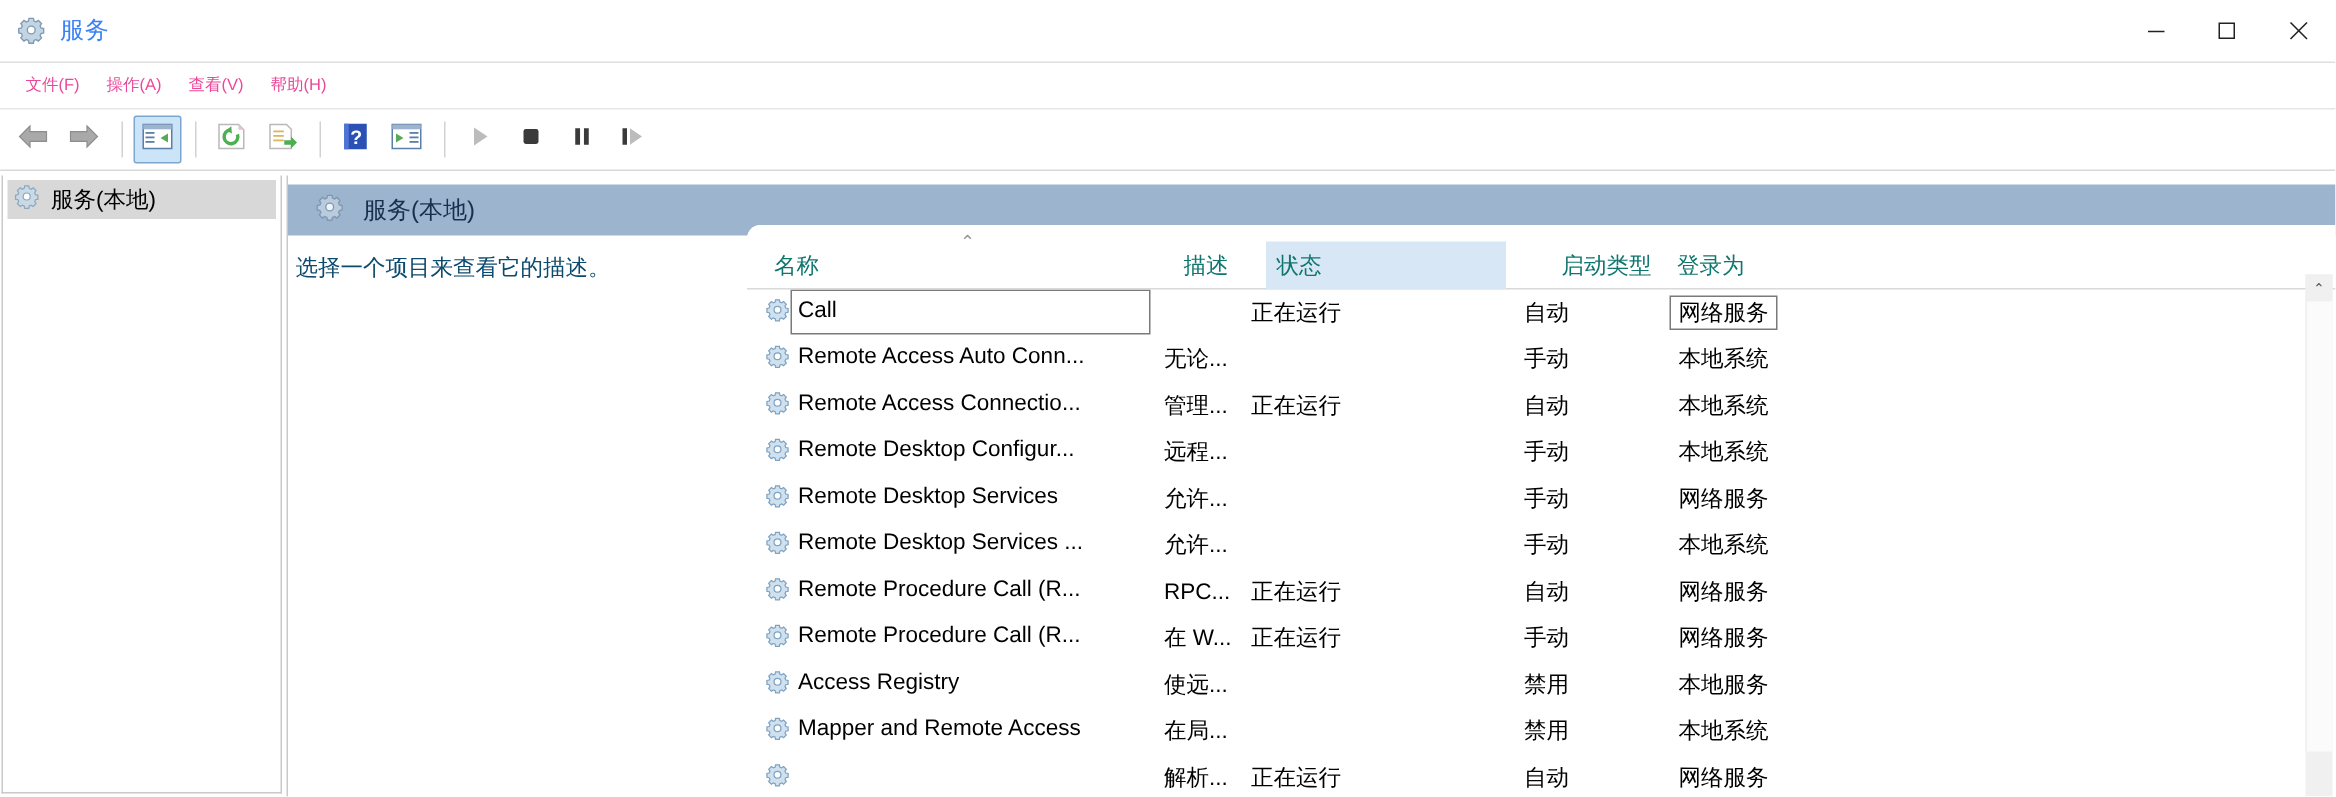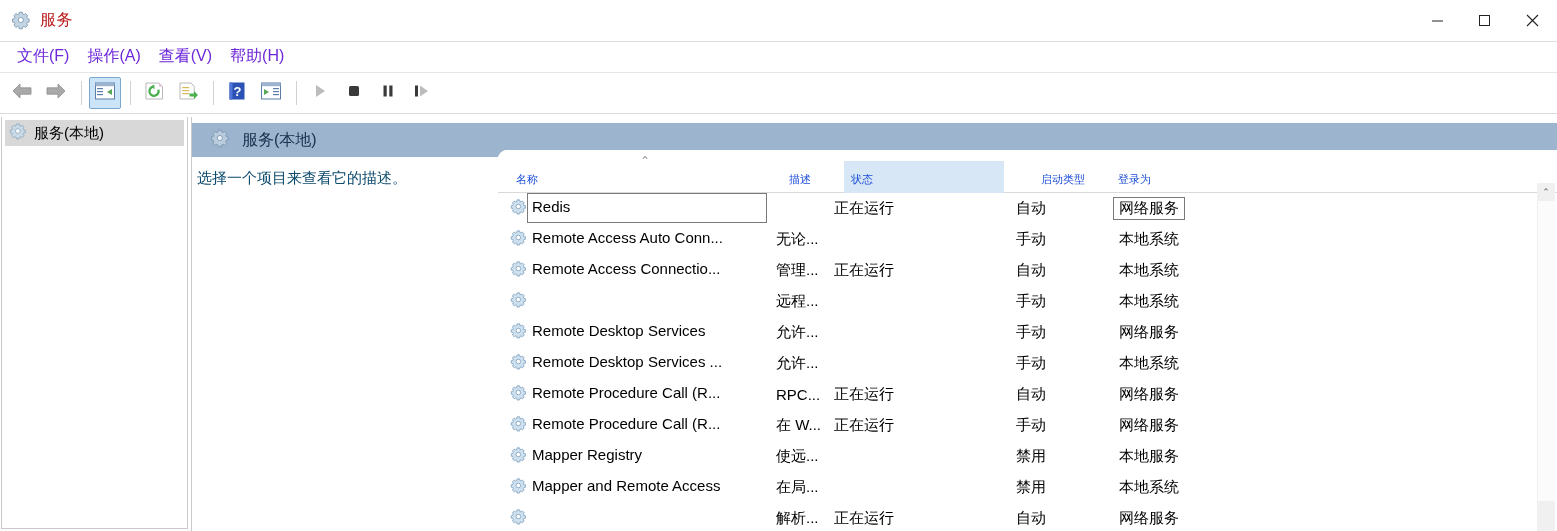--- a/index.html
+++ b/index.html
@@ -29,21 +29,21 @@
     align-items: center;
   }
   .title-icon {
     margin-left: 10px;
     width: 22px; height: 22px;
     display: flex; align-items: center; justify-content: center;
   }
   .title-text {
     margin-left: 8px;
     font-size: 16px;
-    color: #b91c1c;
+    color: #3b82f6;
     letter-spacing: 0.5px;
   }
   .win-buttons {
     position: absolute;
     right: 0; top: 0;
     height: 40px;
     display: flex;
   }
   .win-btn {
     width: 47px; height: 40px;
@@ -58,22 +58,22 @@
     position: absolute;
     left: 0; top: 41px;
     width: 1557px; height: 30px;
     background: #ffffff;
     border-top: 1px solid #dfdfdf;
     display: flex;
     align-items: center;
     padding-left: 8px;
   }
   .menu-item {
-    font-size: 16px;
-    color: #6d28d9;
+    font-size: 11px;
+    color: #ec4899;
     padding: 3px 9px;
     white-space: nowrap;
   }
 
   
   .toolbar {
     position: absolute;
     left: 0; top: 72px;
     width: 1557px; height: 42px;
     background: #ffffff;
@@ -176,22 +176,22 @@
   }
   .lv-head {
     position: relative;
     height: 43px;
     background: #ffffff;
     border-bottom: 1px solid #d9d9d9;
   }
   .lv-col {
     position: absolute;
     bottom: 5px;
-    font-size: 11px;
-    color: #1d4ed8;
+    font-size: 15px;
+    color: #0f766e;
     white-space: nowrap;
   }
   .lv-col-hl {
     position: absolute;
     top: 11px;
     height: 32px;
     background: #d7e7f5;
   }
   .sort-arrow {
     position: absolute;
@@ -470,21 +470,21 @@
 
         <div class="lv-body" id="list-body">
             <div class="lv-row selected">
               <span class="cell cell-icon"><svg width="17" height="17" viewBox="0 0 20 20">
                   <g fill="#cfe0ee" stroke="#7fa3c2" stroke-width="1">
                     <path d="M8.3 2.2h3.0l0.35 1.8 1.45 0.6 1.5-1.0 2.1 2.1-1.0 1.5 0.6 1.45 1.8 0.35v3.0l-1.8 0.35-0.6 1.45 1.0 1.5-2.1 2.1-1.5-1.0-1.45 0.6-0.35 1.8h-3.0l-0.35-1.8-1.45-0.6-1.5 1.0-2.1-2.1 1.0-1.5-0.6-1.45-1.8-0.35v-3.0l1.8-0.35 0.6-1.45-1.0-1.5 2.1-2.1 1.5 1.0 1.45-0.6z"></path>
                     <circle cx="9.8" cy="10" r="2.7" fill="#ffffff"></circle>
                   </g>
                 </svg></span>
               <div class="cell-name-wrap">
-                <span class="cell cell-name">Redis</span>
+                <span class="cell cell-name">Call</span>
               </div>
               <span class="cell cell-desc"></span>
               <span class="cell cell-status">正在运行</span>
               <span class="cell cell-starttype">自动</span>
               <span class="cell cell-login" style="padding: 1px 5px; left: 616px;">网络服务</span>
             </div>
             <div class="lv-row">
               <span class="cell cell-icon"><svg width="17" height="17" viewBox="0 0 20 20">
                   <g fill="#cfe0ee" stroke="#7fa3c2" stroke-width="1">
                     <path d="M8.3 2.2h3.0l0.35 1.8 1.45 0.6 1.5-1.0 2.1 2.1-1.0 1.5 0.6 1.45 1.8 0.35v3.0l-1.8 0.35-0.6 1.45 1.0 1.5-2.1 2.1-1.5-1.0-1.45 0.6-0.35 1.8h-3.0l-0.35-1.8-1.45-0.6-1.5 1.0-2.1-2.1 1.0-1.5-0.6-1.45-1.8-0.35v-3.0l1.8-0.35 0.6-1.45-1.0-1.5 2.1-2.1 1.5 1.0 1.45-0.6z"></path>
@@ -514,20 +514,23 @@
               <span class="cell cell-starttype">自动</span>
               <span class="cell cell-login">本地系统</span>
             </div>
             <div class="lv-row">
               <span class="cell cell-icon"><svg width="17" height="17" viewBox="0 0 20 20">
                   <g fill="#cfe0ee" stroke="#7fa3c2" stroke-width="1">
                     <path d="M8.3 2.2h3.0l0.35 1.8 1.45 0.6 1.5-1.0 2.1 2.1-1.0 1.5 0.6 1.45 1.8 0.35v3.0l-1.8 0.35-0.6 1.45 1.0 1.5-2.1 2.1-1.5-1.0-1.45 0.6-0.35 1.8h-3.0l-0.35-1.8-1.45-0.6-1.5 1.0-2.1-2.1 1.0-1.5-0.6-1.45-1.8-0.35v-3.0l1.8-0.35 0.6-1.45-1.0-1.5 2.1-2.1 1.5 1.0 1.45-0.6z"></path>
                     <circle cx="9.8" cy="10" r="2.7" fill="#ffffff"></circle>
                   </g>
                 </svg></span>
+              <div class="cell-name-wrap">
+                <span class="cell cell-name">Remote Desktop Configur...</span>
+              </div>
               <span class="cell cell-desc">远程...</span>
               <span class="cell cell-status"></span>
               <span class="cell cell-starttype">手动</span>
               <span class="cell cell-login">本地系统</span>
             </div>
             <div class="lv-row">
               <span class="cell cell-icon"><svg width="17" height="17" viewBox="0 0 20 20">
                   <g fill="#cfe0ee" stroke="#7fa3c2" stroke-width="1">
                     <path d="M8.3 2.2h3.0l0.35 1.8 1.45 0.6 1.5-1.0 2.1 2.1-1.0 1.5 0.6 1.45 1.8 0.35v3.0l-1.8 0.35-0.6 1.45 1.0 1.5-2.1 2.1-1.5-1.0-1.45 0.6-0.35 1.8h-3.0l-0.35-1.8-1.45-0.6-1.5 1.0-2.1-2.1 1.0-1.5-0.6-1.45-1.8-0.35v-3.0l1.8-0.35 0.6-1.45-1.0-1.5 2.1-2.1 1.5 1.0 1.45-0.6z"></path>
                     <circle cx="9.8" cy="10" r="2.7" fill="#ffffff"></circle>
@@ -587,21 +590,21 @@
               <span class="cell cell-login">网络服务</span>
             </div>
             <div class="lv-row">
               <span class="cell cell-icon"><svg width="17" height="17" viewBox="0 0 20 20">
                   <g fill="#cfe0ee" stroke="#7fa3c2" stroke-width="1">
                     <path d="M8.3 2.2h3.0l0.35 1.8 1.45 0.6 1.5-1.0 2.1 2.1-1.0 1.5 0.6 1.45 1.8 0.35v3.0l-1.8 0.35-0.6 1.45 1.0 1.5-2.1 2.1-1.5-1.0-1.45 0.6-0.35 1.8h-3.0l-0.35-1.8-1.45-0.6-1.5 1.0-2.1-2.1 1.0-1.5-0.6-1.45-1.8-0.35v-3.0l1.8-0.35 0.6-1.45-1.0-1.5 2.1-2.1 1.5 1.0 1.45-0.6z"></path>
                     <circle cx="9.8" cy="10" r="2.7" fill="#ffffff"></circle>
                   </g>
                 </svg></span>
               <div class="cell-name-wrap">
-                <span class="cell cell-name">Mapper Registry</span>
+                <span class="cell cell-name">Access Registry</span>
               </div>
               <span class="cell cell-desc">使远...</span>
               <span class="cell cell-status"></span>
               <span class="cell cell-starttype">禁用</span>
               <span class="cell cell-login">本地服务</span>
             </div>
             <div class="lv-row">
               <span class="cell cell-icon"><svg width="17" height="17" viewBox="0 0 20 20">
                   <g fill="#cfe0ee" stroke="#7fa3c2" stroke-width="1">
                     <path d="M8.3 2.2h3.0l0.35 1.8 1.45 0.6 1.5-1.0 2.1 2.1-1.0 1.5 0.6 1.45 1.8 0.35v3.0l-1.8 0.35-0.6 1.45 1.0 1.5-2.1 2.1-1.5-1.0-1.45 0.6-0.35 1.8h-3.0l-0.35-1.8-1.45-0.6-1.5 1.0-2.1-2.1 1.0-1.5-0.6-1.45-1.8-0.35v-3.0l1.8-0.35 0.6-1.45-1.0-1.5 2.1-2.1 1.5 1.0 1.45-0.6z"></path>

